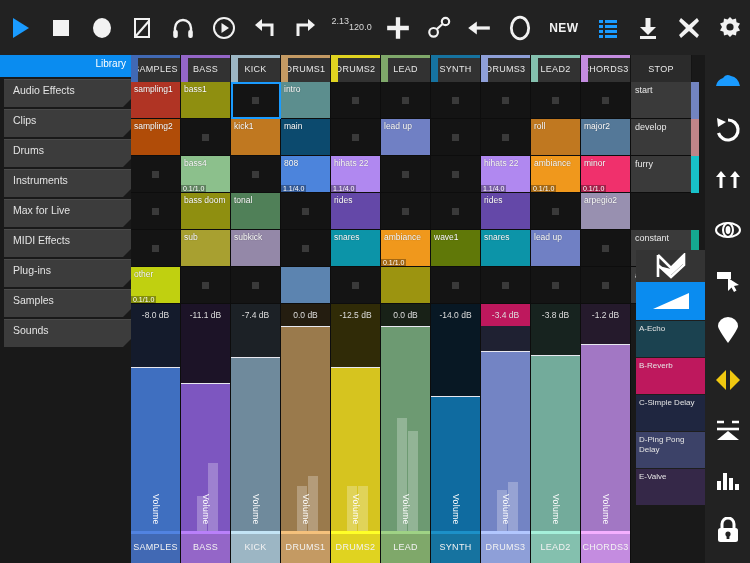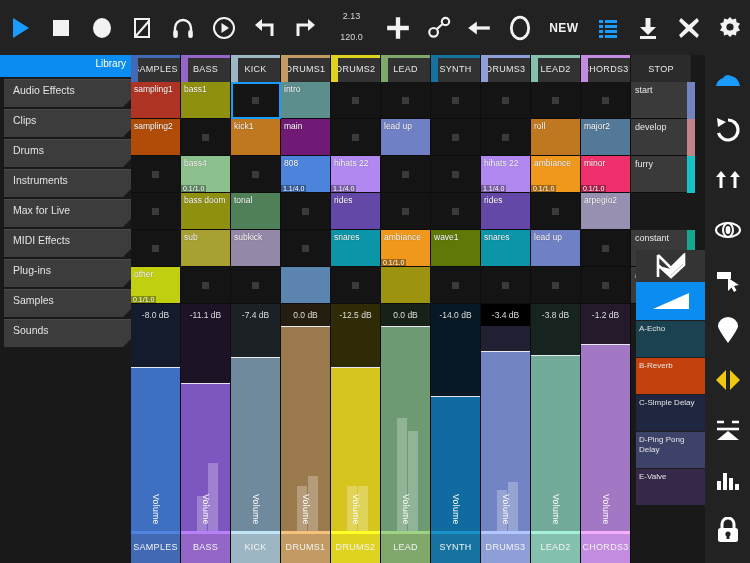--- a/index.html
+++ b/index.html
@@ -6,21 +6,21 @@
   html,body { width:750px; height:563px; overflow:hidden; background:#1b1b1b;
     font-family:"Liberation Sans", sans-serif; }
   #app { position:relative; width:750px; height:563px; background:#191919; }
 
   
   #toolbar { position:absolute; left:0; top:0; width:750px; height:55px;
     background:#222222; display:flex; align-items:center; }
   .tb { width:47px; height:55px; display:flex; align-items:center; justify-content:center;
     color:#f2f2f2; }
   .tb svg { display:block; }
-  #tempoBox { width:60px; height:55px; display:flex; flex-direction:column;
+  #tempoBox { width:60px; height:55px; display:flex; flex-direction:row;
     align-items:center; justify-content:center; color:#d8d8d8; font-size:9px; line-height:1.1;}
   #tempoBox .t1 { margin-bottom:11px; }
   .tbNew { width:54px; height:55px; display:flex; align-items:center; justify-content:center;
     color:#f2f2f2; font-size:12px; font-weight:bold; letter-spacing:.4px;}
 
   
   #sidebar { position:absolute; left:0; top:55px; width:131px; height:508px; background:#191919; }
   #libTab { position:relative; width:131px; height:22px; background:#0a8cf0; }
   #libTab span { position:absolute; right:5px; top:3px; font-size:10px; color:#ffffff;text-align:center; }
   #libTab:after{ content:""; position:absolute; right:-4px; top:0; width:8px; height:22px;
@@ -47,21 +47,21 @@
   .cell { position:relative; flex:0 0 50px; height:37px; background:#141414;
     border-right:1px solid #0d0d0d; border-bottom:1px solid #0d0d0d; overflow:hidden;}
   .cell .nm { position:absolute; left:3px; top:2px; font-size:8.5px; color:#ffffff;
     white-space:nowrap; text-shadow:0 0 1px rgba(0,0,0,.5); }
   .cell .pos { position:absolute; left:0; bottom:0; font-size:7px; color:#ffffff;
     background:rgba(0,0,0,.32); padding:0 2px; }
   .cell .stopsq { position:absolute; left:50%; top:50%; width:7px; height:7px;
     margin:-3.5px 0 0 -3.5px; background:#3a3a3a; }
   .cell.sel { outline:2px solid #1a9bff; outline-offset:-2px; }
   .scell { position:relative; flex:0 0 61px; height:37px; background:#3a3a3a;
-    border-right:5px solid #f0abfc; border-bottom:1px solid #0d0d0d; }
+    border-right:1px solid #f0abfc; border-bottom:1px solid #0d0d0d; }
   .scell .nm { position:absolute; left:4px; top:3px; font-size:9px; color:#e9e9e9; }
   .scell .sbar { position:absolute; right:-8px; top:0; width:8px; height:37px; }
 
   
   #dbRow { display:flex; height:22px; }
   .dbc { position:relative; flex:0 0 50px; height:22px; border-right:1px solid #0d0d0d;
     display:flex; align-items:center; justify-content:center; color:#dedede; font-size:8.5px;}
   #faderRow { display:flex; height:205px; }
   .fader { position:relative; flex:0 0 50px; height:205px; border-right:1px solid #0d0d0d;
     overflow:hidden; }
@@ -318,21 +318,21 @@
         <div class="clipRow">
           <div class="cell" style="background: rgb(176, 76, 8);">
             <div class="nm">sampling2</div>
           </div>
           <div class="cell">
             <div class="stopsq"></div>
           </div>
           <div class="cell" style="background: rgb(192, 120, 32);">
             <div class="nm">kick1</div>
           </div>
-          <div class="cell" style="background: #701a75;">
+          <div class="cell" style="background: #0c4a6e;">
             <div class="nm">main</div>
           </div>
           <div class="cell">
             <div class="stopsq"></div>
           </div>
           <div class="cell" style="background: rgb(112, 128, 196);">
             <div class="nm">lead up</div>
           </div>
           <div class="cell">
             <div class="stopsq"></div>
@@ -511,21 +511,21 @@
         </div>
         <div class="dbc" style="background: rgb(48, 43, 7);">
           <span>-12.5 dB</span>
         </div>
         <div class="dbc" style="background: rgb(24, 33, 23);">
           <span>0.0 dB</span>
         </div>
         <div class="dbc" style="background: rgb(8, 24, 36);">
           <span>-14.0 dB</span>
         </div>
-        <div class="dbc" style="background: #000000; align-items: center;">
+        <div class="dbc" style="background: #be185d; align-items: center;">
           <span>-3.4 dB</span>
         </div>
         <div class="dbc" style="background: rgb(23, 35, 31);">
           <span>-3.8 dB</span>
         </div>
         <div class="dbc" style="background: rgb(37, 26, 44);">
           <span>-1.2 dB</span>
         </div>
       </div>
     <div id="faderRow">
@@ -651,21 +651,21 @@
         <path d="M3 13 L14 23 L27 11 L27 4 L15 16 Z" fill="#ffffff"></path>
       </svg>
     </div>
     <div id="devSel">
       <svg width="40" height="20" viewBox="0 0 40 20">
           <polygon points="2,18 38,2 38,18" fill="#ffffff"></polygon>
         </svg>
     </div>
     <div id="devList">
         <div class="devItem" style="background: rgb(27, 66, 80);"><span>A-Echo</span></div>
-        <div class="devItem" style="background: #c2410c;"><span>B-Reverb</span></div>
+        <div class="devItem" style="background: #be185d;"><span>B-Reverb</span></div>
         <div class="devItem" style="background: rgb(31, 38, 64);"><span>C-Simple Delay</span></div>
         <div class="devItem" style="background: rgb(60, 66, 104);"><span>D-Ping Pong Delay</span></div>
         <div class="devItem" style="background: rgb(53, 40, 72);"><span>E-Valve</span></div>
       </div>
   </div>
 
   <div id="rail">
     <div class="rl">
       <svg width="26" height="16" viewBox="0 0 26 16">
           <path d="M1 14 Q2 8 8 6 Q11 1 16 4 Q23 5 25 14 Z" fill="#1a9bff"></path>

